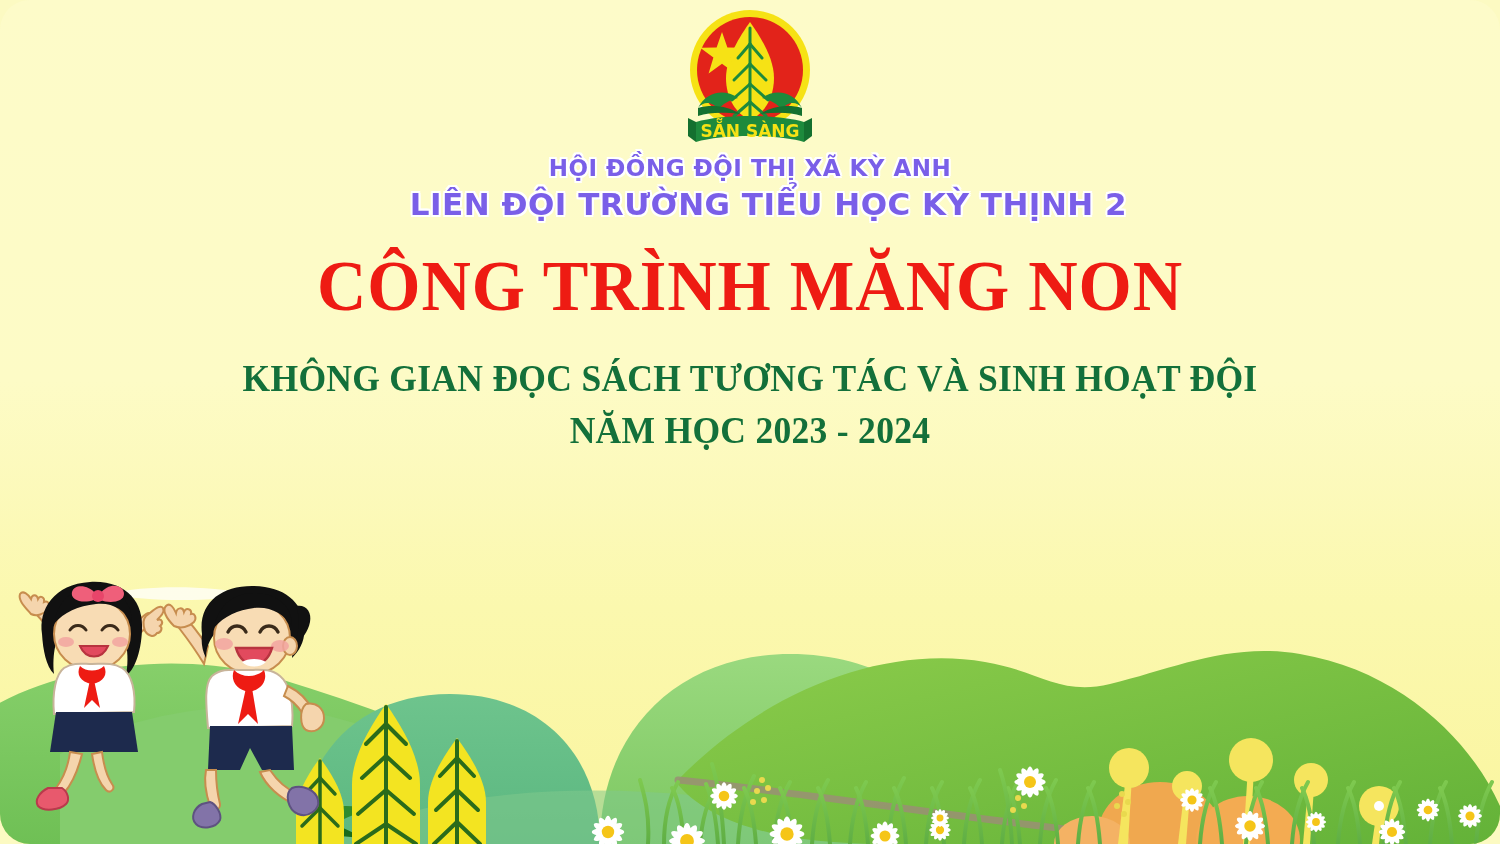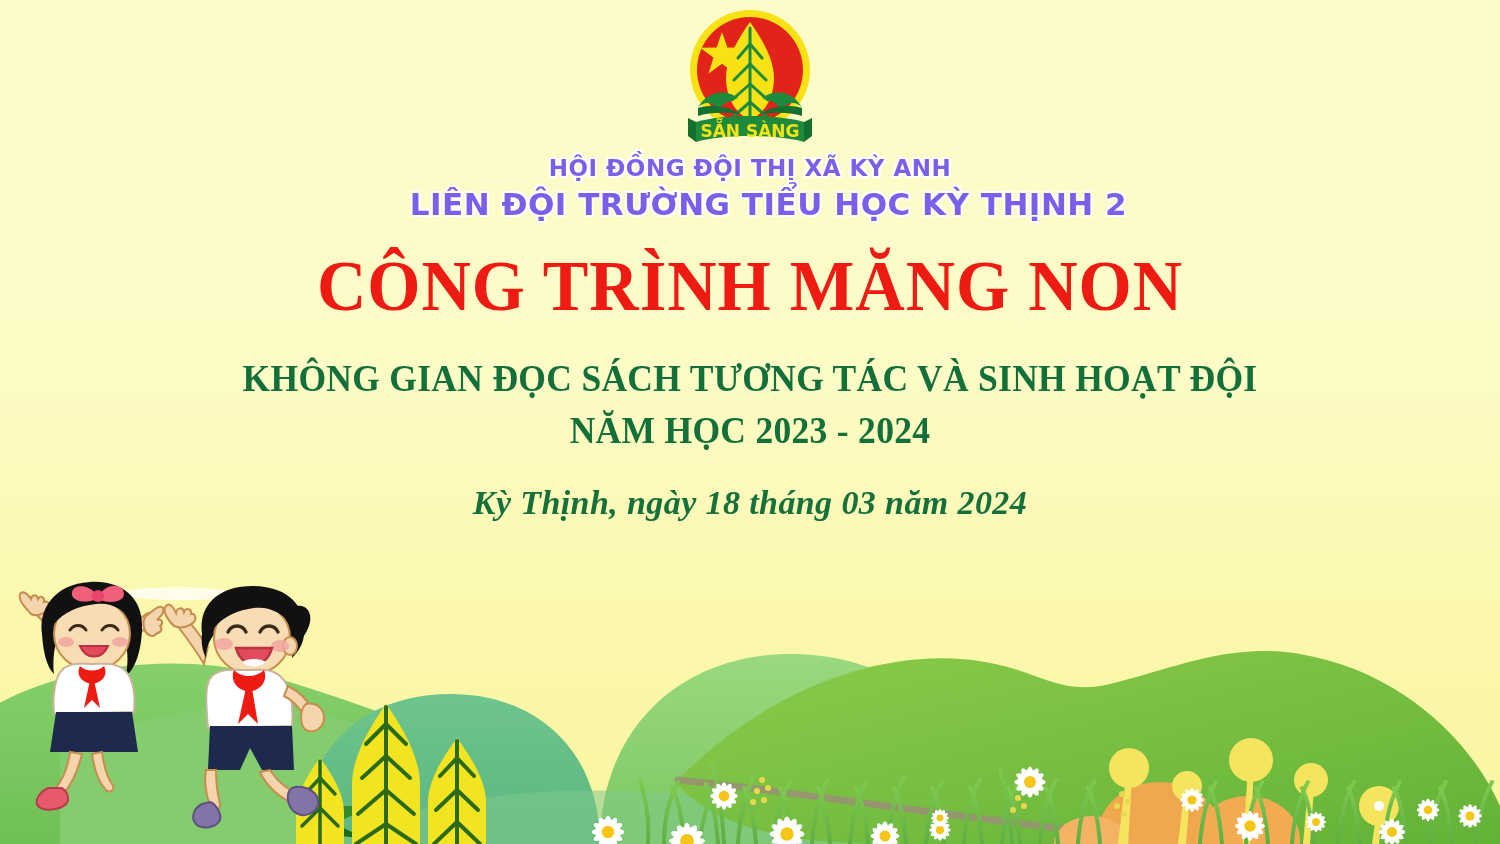--- a/index.html
+++ b/index.html
@@ -8,20 +8,21 @@
   body {
     font-family:"Liberation Sans", sans-serif;
     background:#fcfac2;
   }
 
   .stage{
     position:relative;
     width:1500px; height:844px;
     background:linear-gradient(180deg,#fdfbc9 0%,#fdfbc6 45%,#fbf8ae 72%,#faf59f 100%);
     overflow:hidden;
+    border-radius:30px;
   }
 
   
   .scene{ position:absolute; left:0; bottom:0; width:1500px; height:300px; }
   .scene svg{ display:block; width:1500px; height:300px; }
 
   
   .logo-wrap{
     position:absolute; left:50%; top:6px; transform:translateX(-50%);
     width:136px; height:148px;
@@ -547,16 +548,15 @@
 
   <div class="text-col">
     <div class="org-line org-1">HỘI ĐỒNG ĐỘI THỊ XÃ KỲ ANH</div>
     <div class="org-line org-2">LIÊN ĐỘI TRƯỜNG TIỂU HỌC KỲ THỊNH 2</div>
 
     <div class="main-title">CÔNG TRÌNH MĂNG NON</div>
 
     <div class="sub-title sub-1">KHÔNG GIAN ĐỌC SÁCH TƯƠNG TÁC VÀ SINH HOẠT ĐỘI</div>
     <div class="sub-title sub-2">NĂM HỌC 2023 - 2024</div>
 
-    <div class="date-line">Kỳ Thịnh, ngày 18 tháng  03  năm 2024</div>
   </div>
 
 </div>
 
 </body></html>

